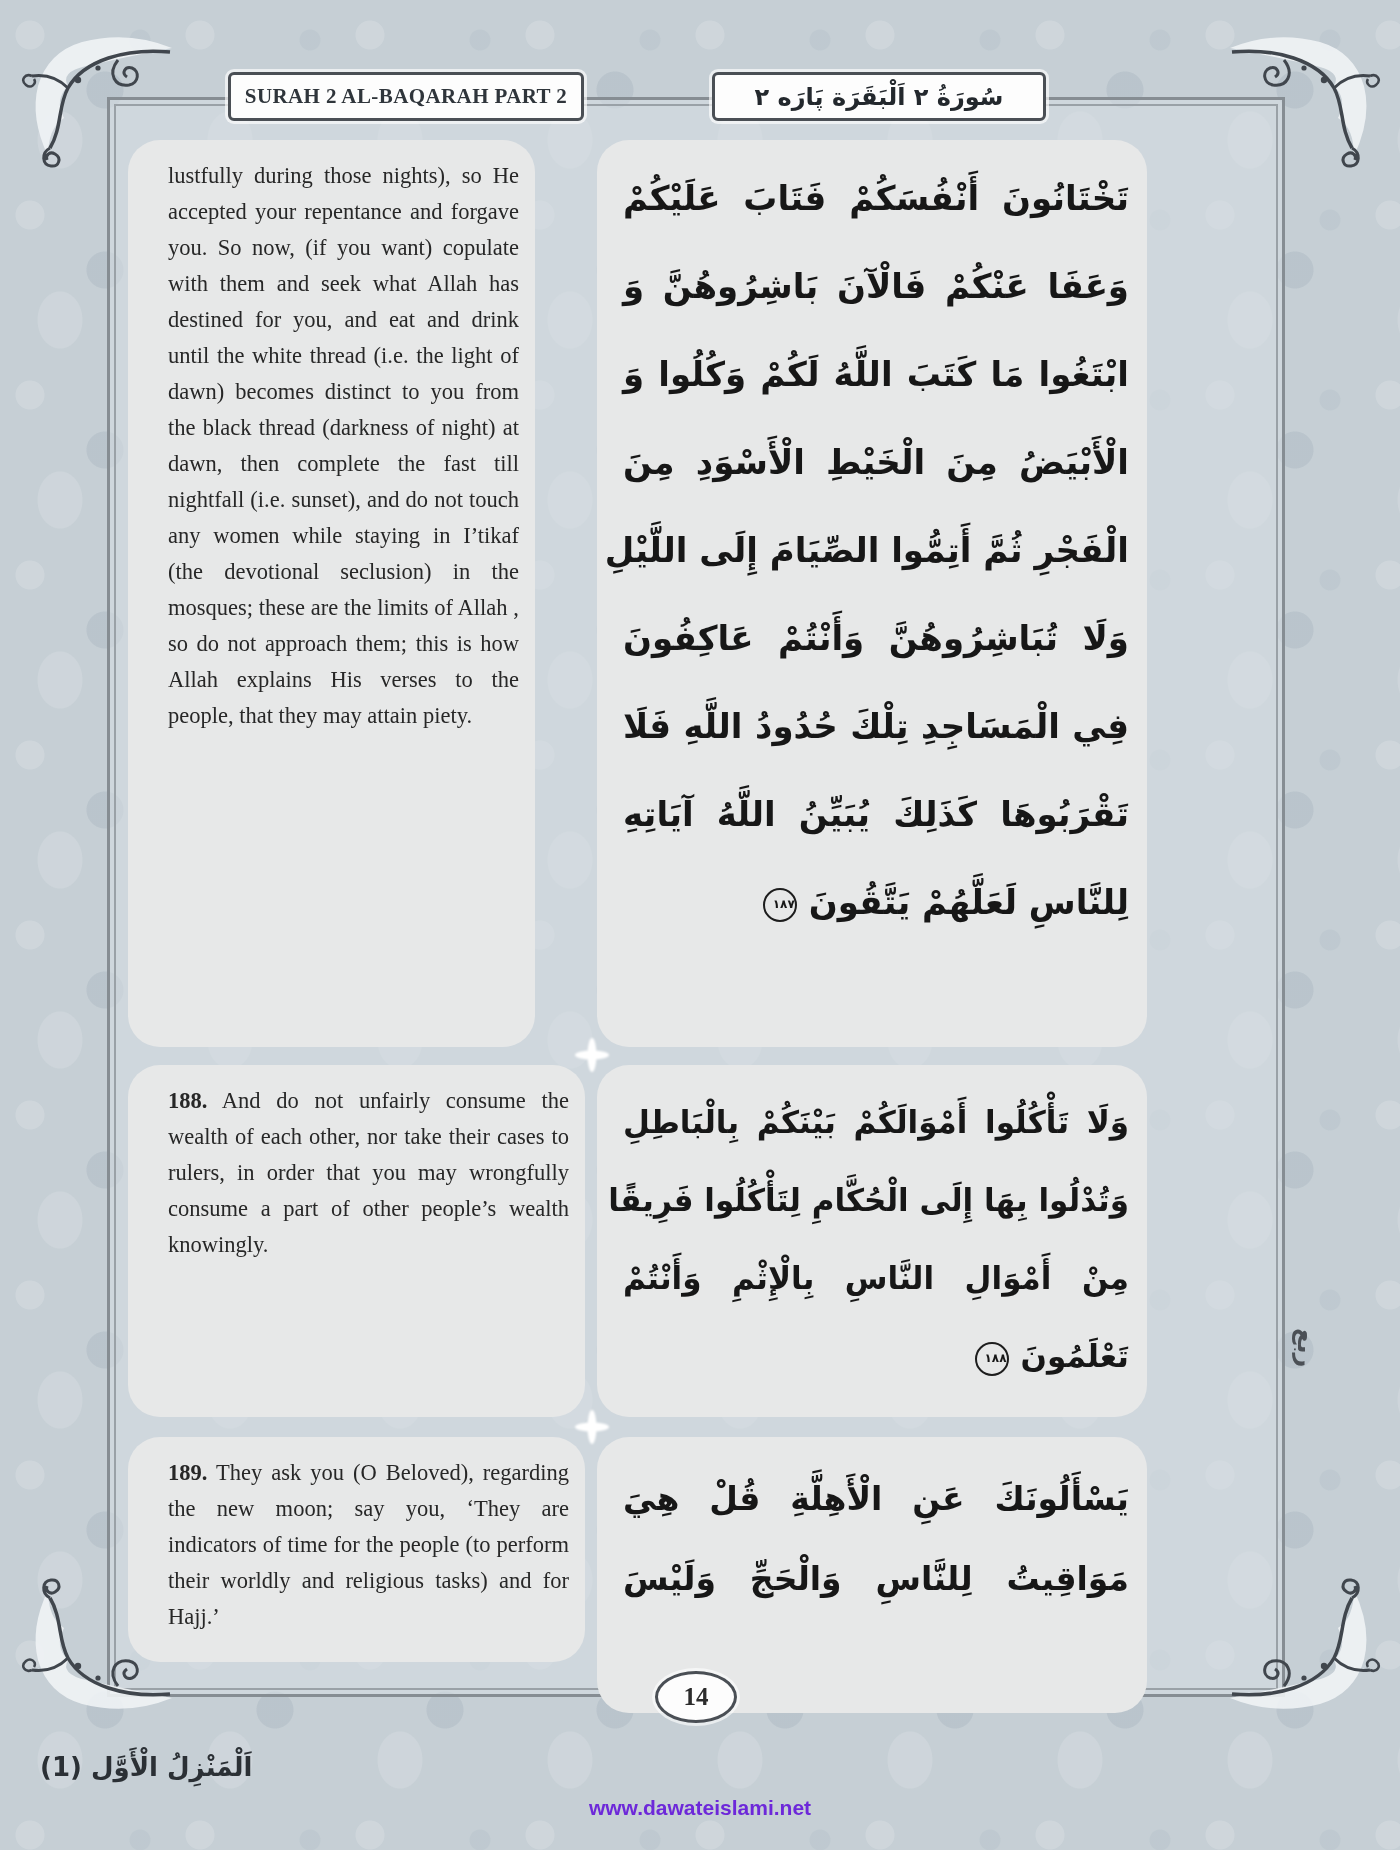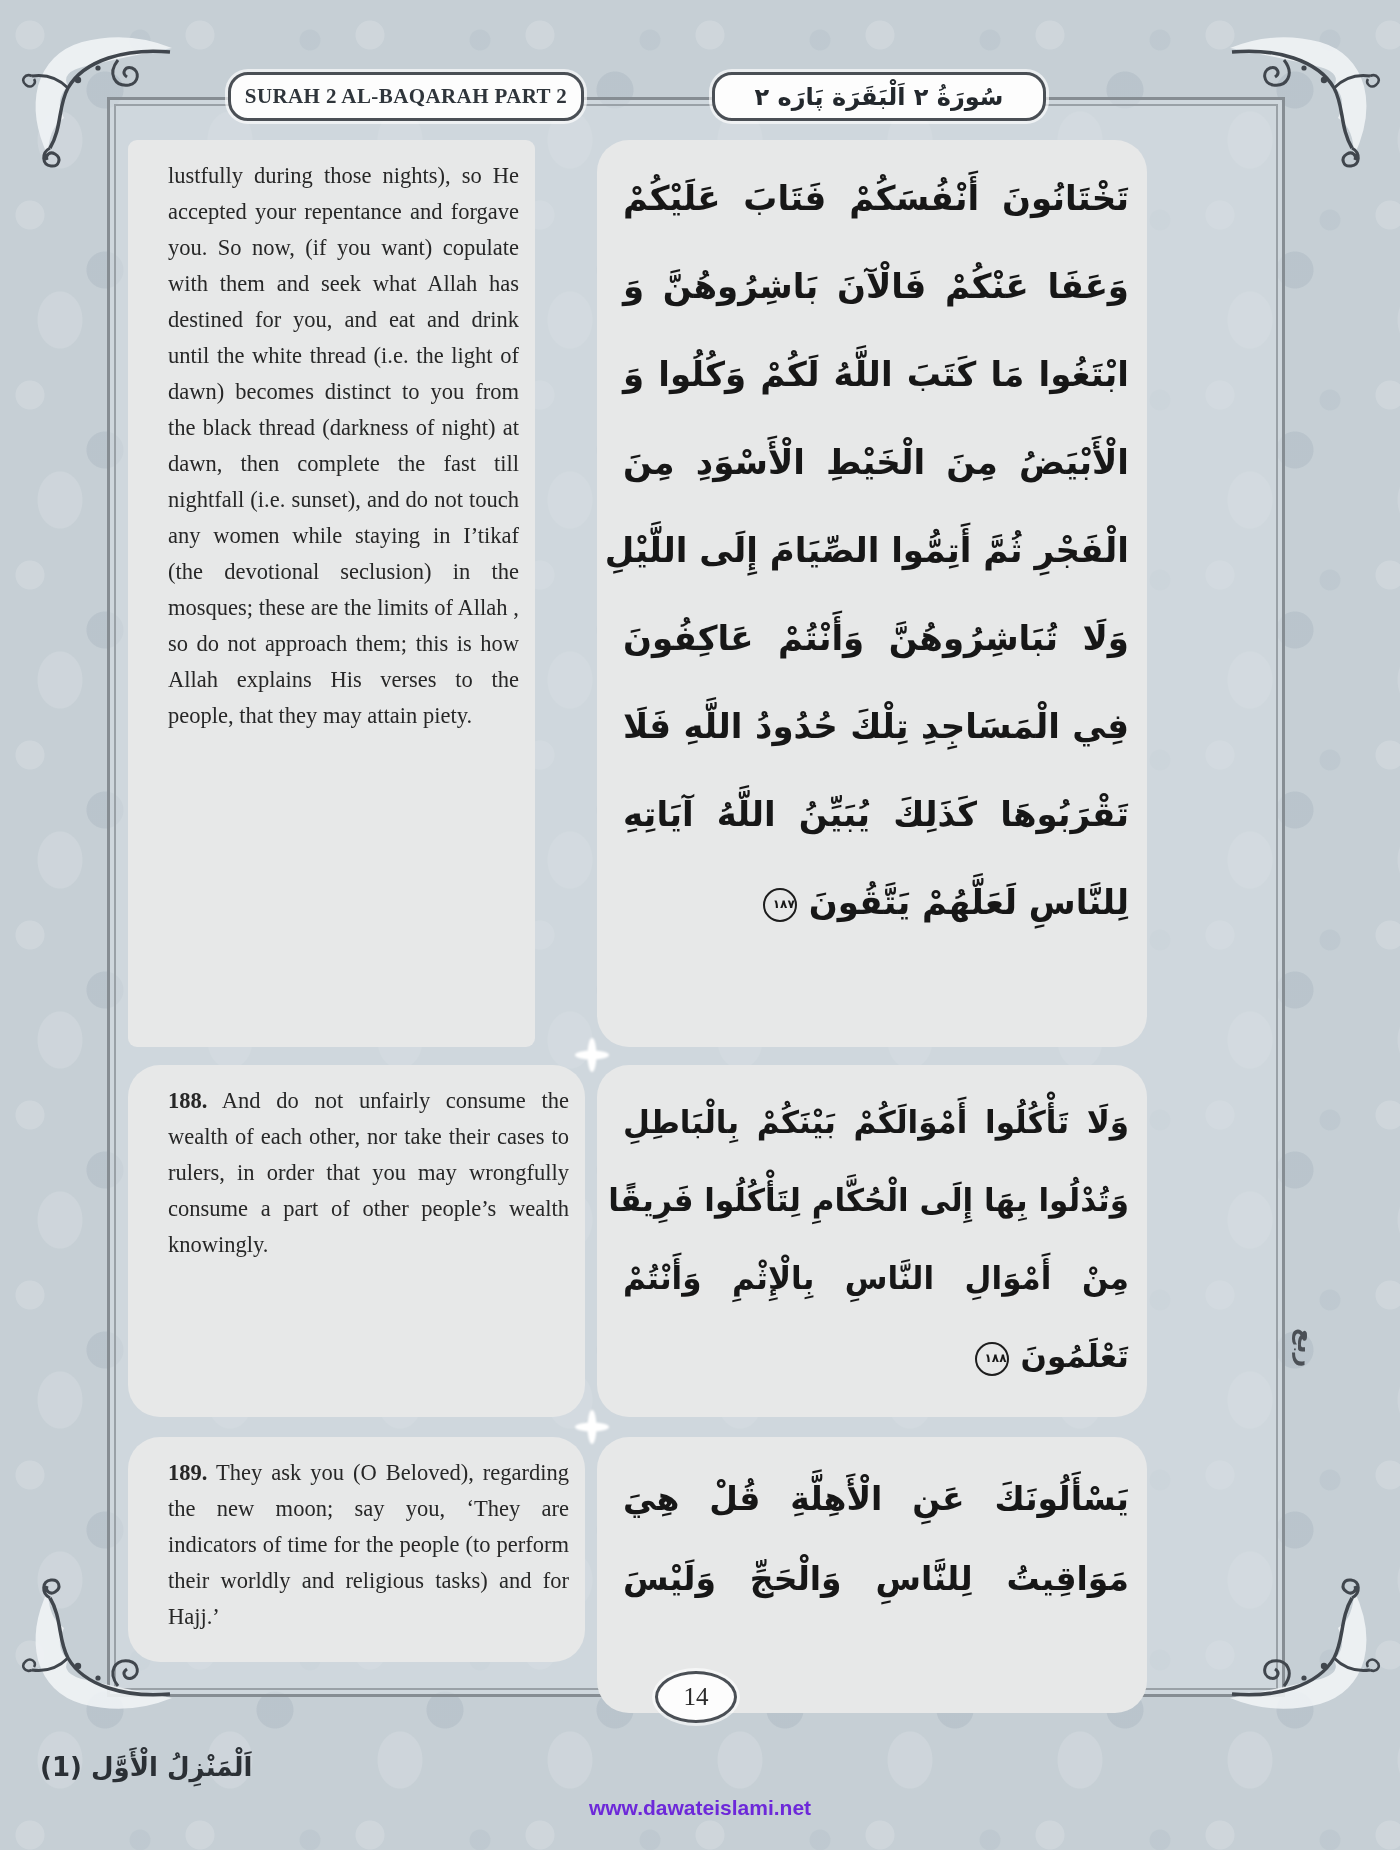--- a/index.html
+++ b/index.html
@@ -19,34 +19,34 @@
   .inner-tint{position:absolute;left:110px;top:100px;width:1172px;height:1594px;
     background:rgba(215,222,227,.55);z-index:1;}
 
   
   .frame{position:absolute;left:107px;top:97px;width:1178px;height:1600px;
     border:3px solid #868d93;z-index:2;box-sizing:border-box;}
   .frame::before{content:"";position:absolute;inset:4px;border:2px solid #9aa1a7;}
 
   
   .pill{position:absolute;z-index:5;background:#fdfdfd;border:3px solid #4a4f55;
-    border-radius:20px;display:flex;align-items:center;justify-content:center;
+    border-radius:6px;display:flex;align-items:center;justify-content:center;
     box-sizing:border-box;box-shadow:0 0 0 3px rgba(255,255,255,.65);}
   .pill-left{left:228px;top:72px;width:356px;height:49px;
     font-size:21px;font-weight:bold;letter-spacing:.4px;color:#2f353b;}
   .pill-right{left:712px;top:72px;width:334px;height:49px;
     font-family:"DejaVu Sans",sans-serif;font-size:24px;font-weight:bold;color:#23282d;direction:rtl;}
 
   
   .block{position:absolute;background:#e7e8e8;border-radius:32px;z-index:3;
     box-sizing:border-box;overflow:hidden;}
   .en{padding:18px 16px 0 40px;font-size:22.5px;line-height:36px;color:#272727;
     text-align:justify;}
   .en .vnum{font-weight:bold;}
-  .b1-en{left:128px;top:140px;width:407px;height:907px;border-radius:9px;}
+  .b1-en{left:128px;top:140px;width:407px;height:907px;}
   .b1-ar{left:597px;top:140px;width:550px;height:907px;}
   .b2-en{left:128px;top:1065px;width:457px;height:352px;}
   .b2-ar{left:597px;top:1065px;width:550px;height:352px;}
   .b3-en{left:128px;top:1437px;width:457px;height:225px;}
   .b3-ar{left:597px;top:1437px;width:550px;height:276px;}
 
   .ar{direction:rtl;font-family:"DejaVu Sans",sans-serif;font-weight:bold;color:#171717;
     padding:14px 18px 0 26px;}
   .aline{text-align:justify;text-align-last:justify;white-space:nowrap;}
   .ar .aline:last-child{text-align-last:right;}
@@ -56,21 +56,21 @@
   .ar-s3 .aline{line-height:80px;font-size:33px;}
   .ar-s2{padding-top:18px;} .ar-s3{padding-top:22px;}
   .ayah{display:inline-block;width:30px;height:30px;border:2px solid #1d1d1d;border-radius:50%;
     font-size:12px;line-height:28px;text-align:center;vertical-align:middle;
     margin-inline-start:12px;font-weight:bold;}
 
   
   .page-oval{position:absolute;left:655px;top:1671px;width:82px;height:52px;z-index:6;
     background:#fdfdfd;border:3px solid #4a4f55;border-radius:50%;box-sizing:border-box;
     display:flex;align-items:center;justify-content:center;
-    font-size:25px;font-weight:normal;color:#2c2c2c;box-shadow:0 0 0 3px rgba(255,255,255,.6);text-align:right;}
+    font-size:25px;font-weight:bold;color:#2c2c2c;box-shadow:0 0 0 3px rgba(255,255,255,.6);text-align:right;}
 
   
   .manzil{position:absolute;left:0;top:1752px;width:1216px;text-align:left;z-index:3;
     direction:rtl;font-family:"DejaVu Sans",sans-serif;font-weight:bold;
     font-size:26px;color:#2b3035;margin-left:40px;}
   .website{position:absolute;left:0;top:1796px;width:1400px;text-align:center;z-index:3;
     font-family:"Liberation Sans",sans-serif;font-weight:bold;font-size:21px;color:#6d28d9;}
 
   
   .margin-marker{position:absolute;left:1292px;top:1328px;height:130px;z-index:3;

